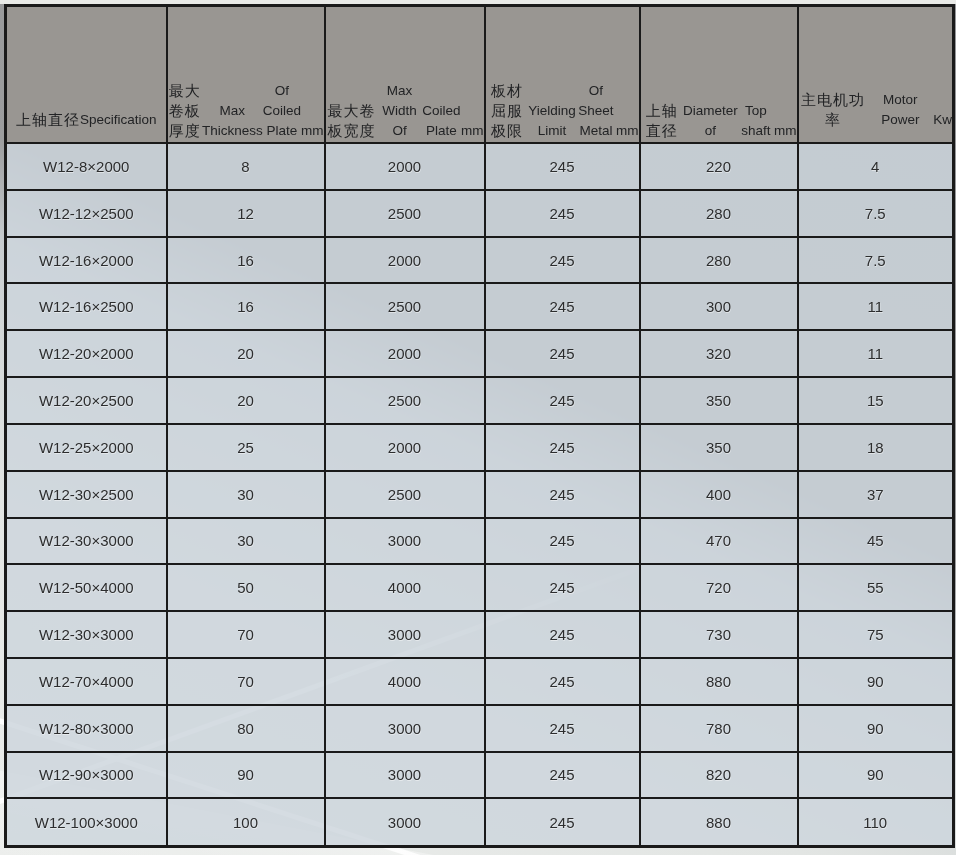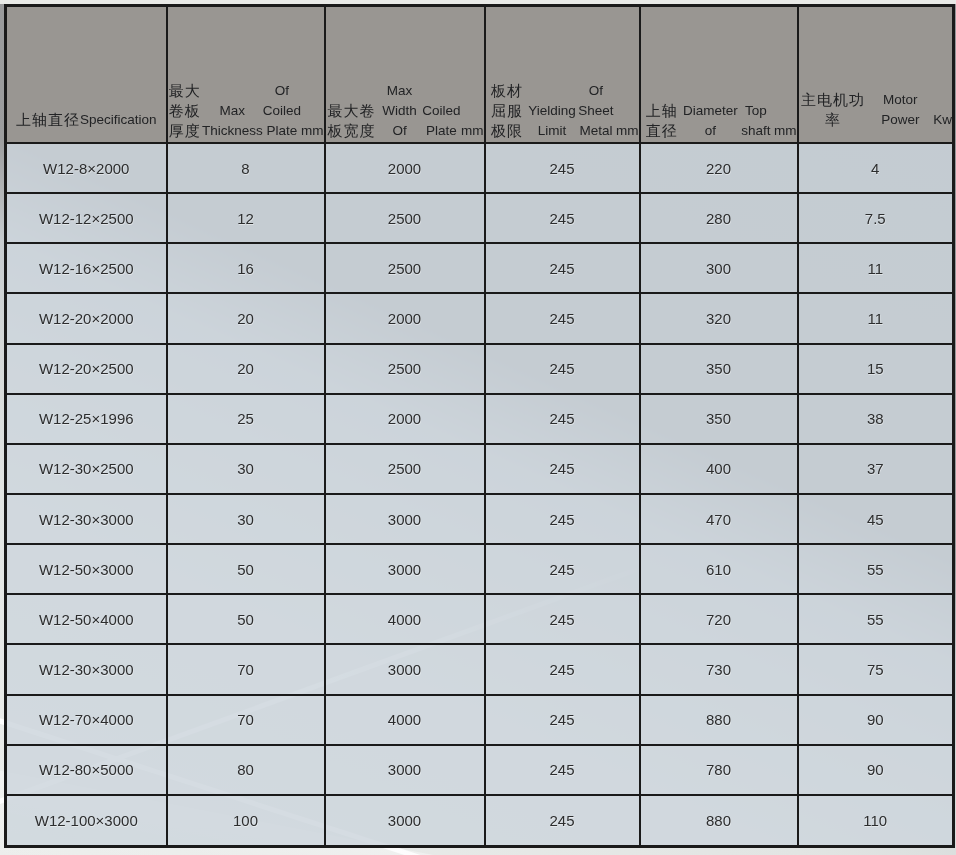--- a/index.html
+++ b/index.html
@@ -180,20 +180,28 @@
       </tr>
       <tr>
         <td>W12-12×2500</td>
         <td>12</td>
         <td>2500</td>
         <td>245</td>
         <td>280</td>
         <td>7.5</td>
       </tr>
       <tr>
+        <td>W12-16×2000</td>
+        <td>16</td>
+        <td>2000</td>
+        <td>245</td>
+        <td>280</td>
+        <td>7.5</td>
+      </tr>
+      <tr>
         <td>W12-16×2500</td>
         <td>16</td>
         <td>2500</td>
         <td>245</td>
         <td>300</td>
         <td>11</td>
       </tr>
       <tr>
         <td>W12-20×2000</td>
         <td>20</td>
@@ -204,50 +212,42 @@
       </tr>
       <tr>
         <td>W12-20×2500</td>
         <td>20</td>
         <td>2500</td>
         <td>245</td>
         <td>350</td>
         <td>15</td>
       </tr>
       <tr>
-        <td>W12-25×1996</td>
+        <td>W12-25×2000</td>
         <td>25</td>
         <td>2000</td>
         <td>245</td>
         <td>350</td>
-        <td>38</td>
+        <td>18</td>
       </tr>
       <tr>
         <td>W12-30×2500</td>
         <td>30</td>
         <td>2500</td>
         <td>245</td>
         <td>400</td>
         <td>37</td>
       </tr>
       <tr>
         <td>W12-30×3000</td>
         <td>30</td>
         <td>3000</td>
         <td>245</td>
         <td>470</td>
         <td>45</td>
-      </tr>
-      <tr>
-        <td>W12-50×3000</td>
-        <td>50</td>
-        <td>3000</td>
-        <td>245</td>
-        <td>610</td>
-        <td>55</td>
       </tr>
       <tr>
         <td>W12-50×4000</td>
         <td>50</td>
         <td>4000</td>
         <td>245</td>
         <td>720</td>
         <td>55</td>
       </tr>
       <tr>
@@ -260,25 +260,33 @@
       </tr>
       <tr>
         <td>W12-70×4000</td>
         <td>70</td>
         <td>4000</td>
         <td>245</td>
         <td>880</td>
         <td>90</td>
       </tr>
       <tr>
-        <td>W12-80×5000</td>
+        <td>W12-80×3000</td>
         <td>80</td>
         <td>3000</td>
         <td>245</td>
         <td>780</td>
+        <td>90</td>
+      </tr>
+      <tr>
+        <td>W12-90×3000</td>
+        <td>90</td>
+        <td>3000</td>
+        <td>245</td>
+        <td>820</td>
         <td>90</td>
       </tr>
       <tr>
         <td>W12-100×3000</td>
         <td>100</td>
         <td>3000</td>
         <td>245</td>
         <td>880</td>
         <td>110</td>
       </tr>

